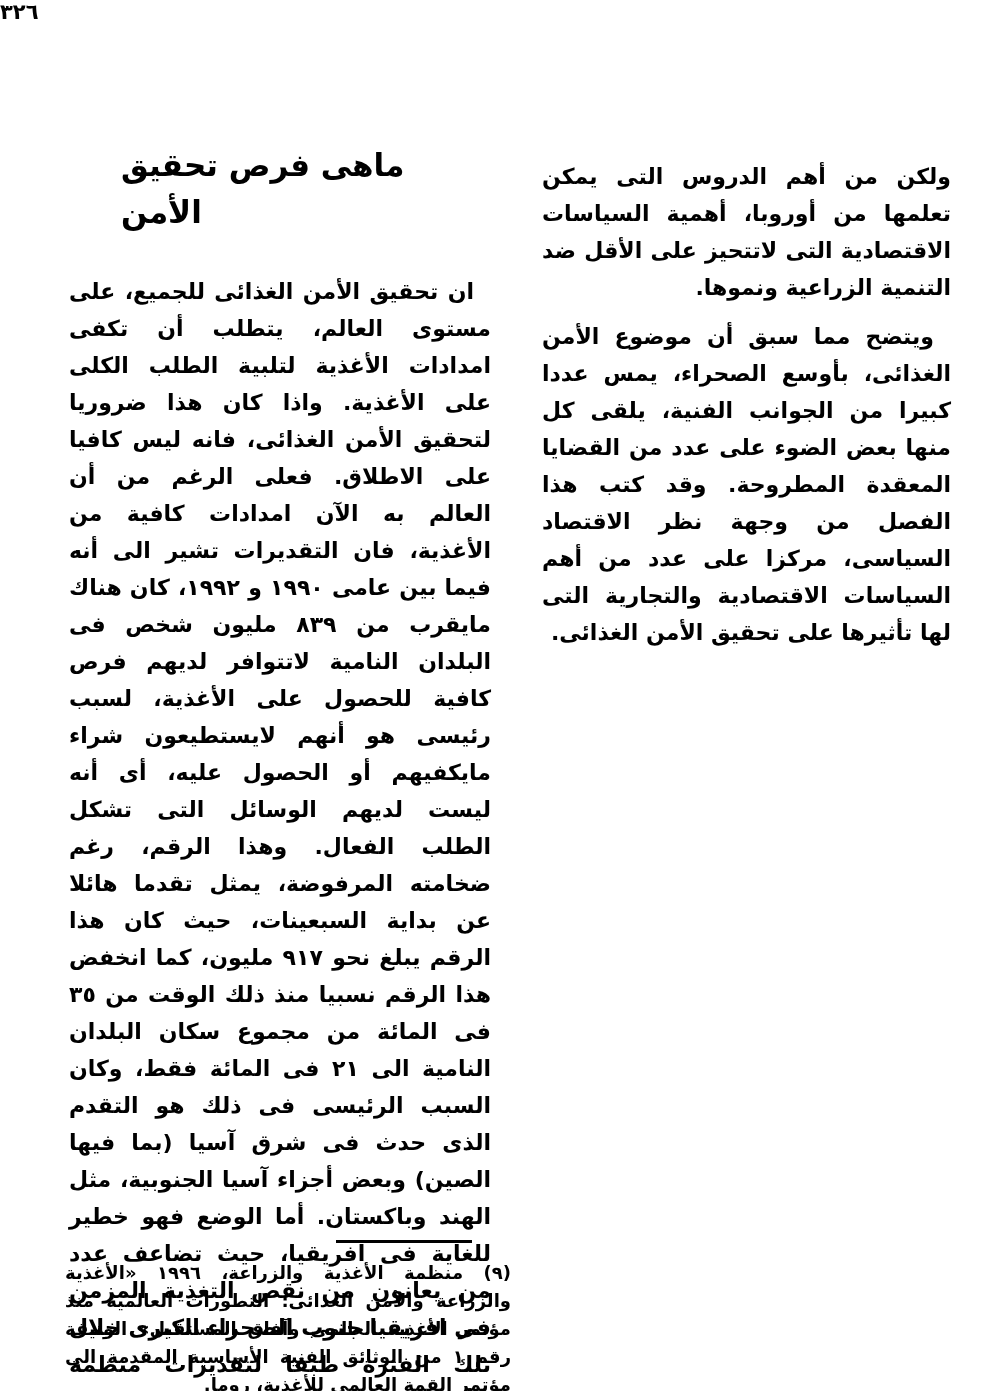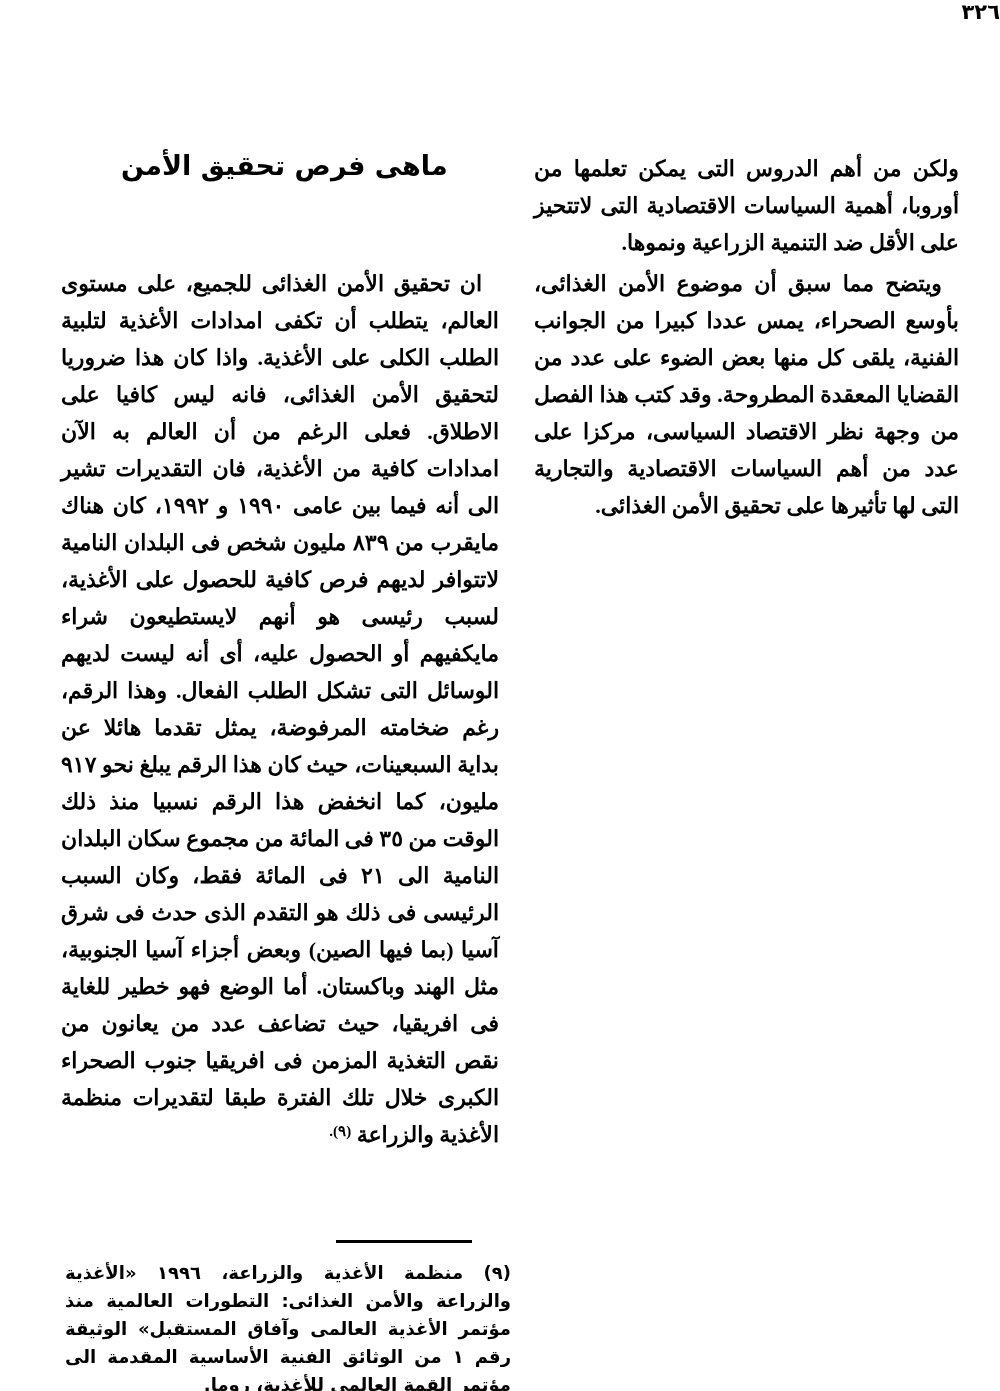--- a/index.html
+++ b/index.html
@@ -6,43 +6,42 @@
   body {
     width: 1000px; height: 1391px;
     background: #ffffff; color: #000000;
     font-family: "DejaVu Sans", sans-serif;
     font-weight: 700;
     position: relative;
     overflow: hidden;
   }
   .page-number {
     position: absolute; top: 0; left: 0; right: 0;
-    text-align: right;
+    text-align: left;
     font-size: 21px; line-height: 24px;
     letter-spacing: 1px;
   }
   .heading {
     position: absolute; left: 121px; top: 142px; width: 336px;
     direction: rtl; text-align: left;
-    font-size: 27px; line-height: 47px;
+    font-size: 31px; line-height: 47px;
     font-weight: 700;
   }
   .col-right {
     position: absolute; left: 530px; top: 146px; width: 433px;
     direction: rtl;
   }
   .col-left {
     position: absolute; left: 57px; top: 261px; width: 446px;
     direction: rtl;
   }
   p.body {
-    margin: 4px;
+    margin: 12px;
     font-size: 22px; line-height: 37px;
     text-align: justify;
-    font-family: Liberation Serif, serif;
   }
   p.indent { text-indent: 17px; }
   .fn-ref {
     font-size: 15px; line-height: 0; vertical-align: 6px;
   }
   .fn-rule {
     position: absolute; left: 336px; top: 1240px;
     width: 136px; height: 3px;
     background: #000000;
   }

